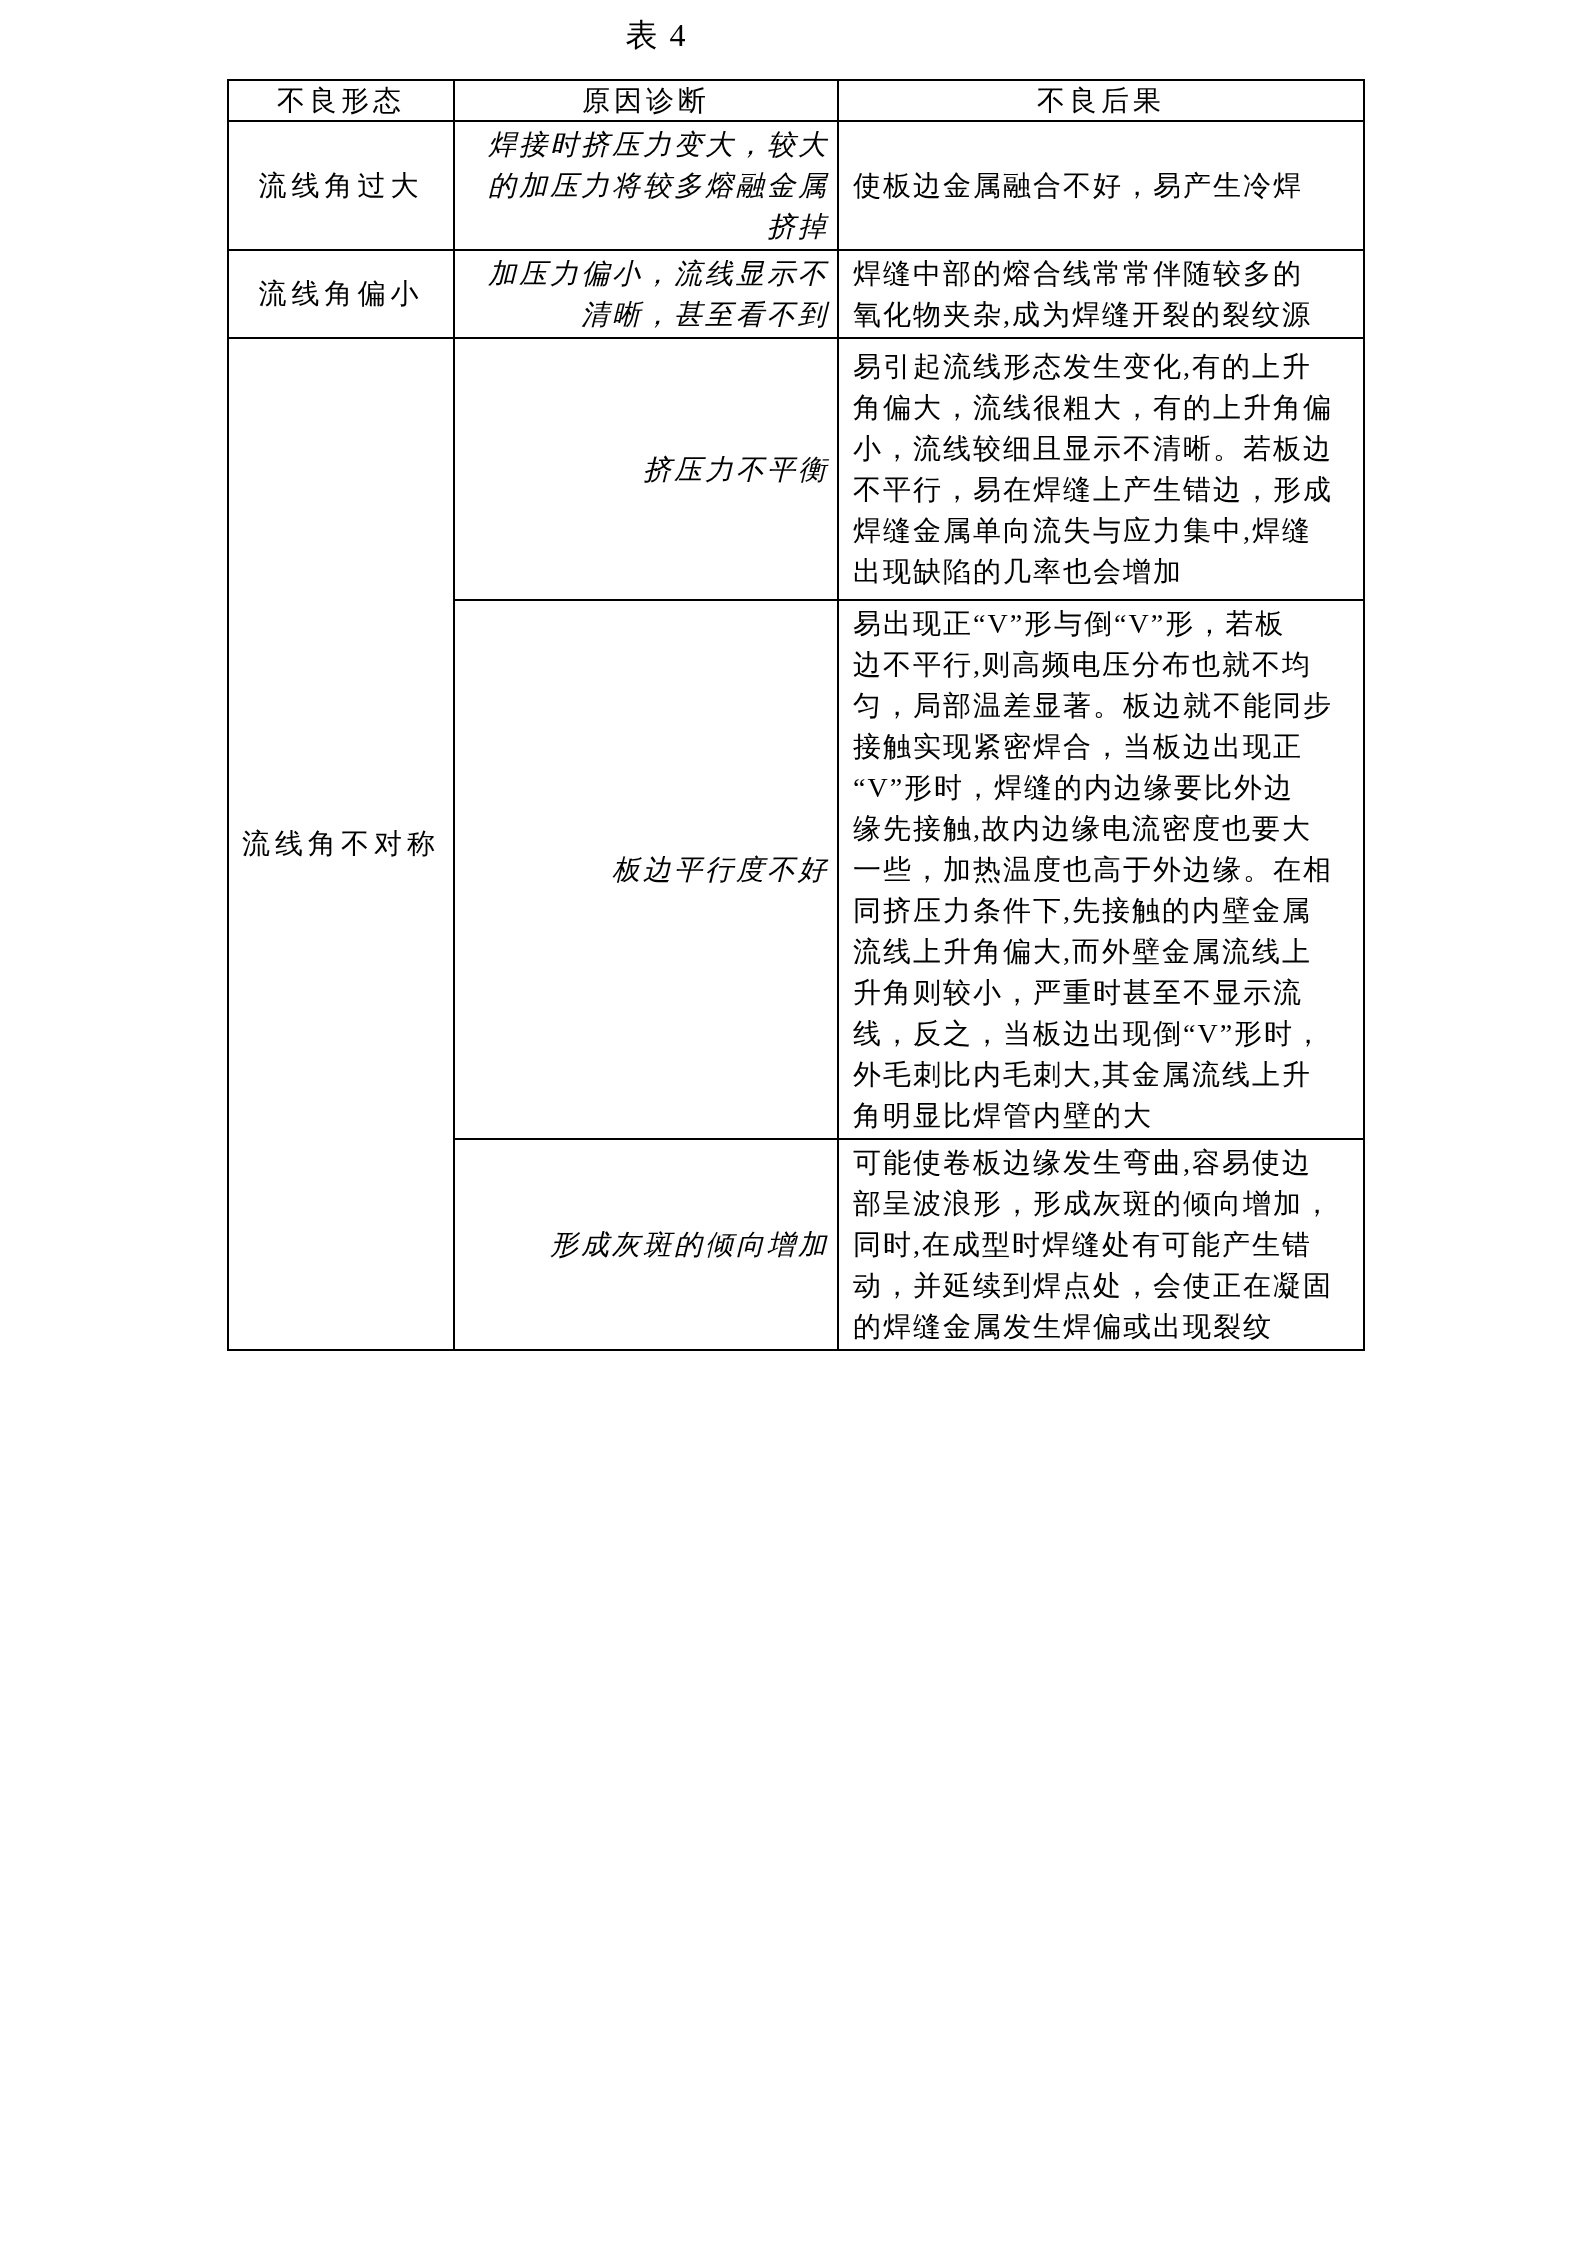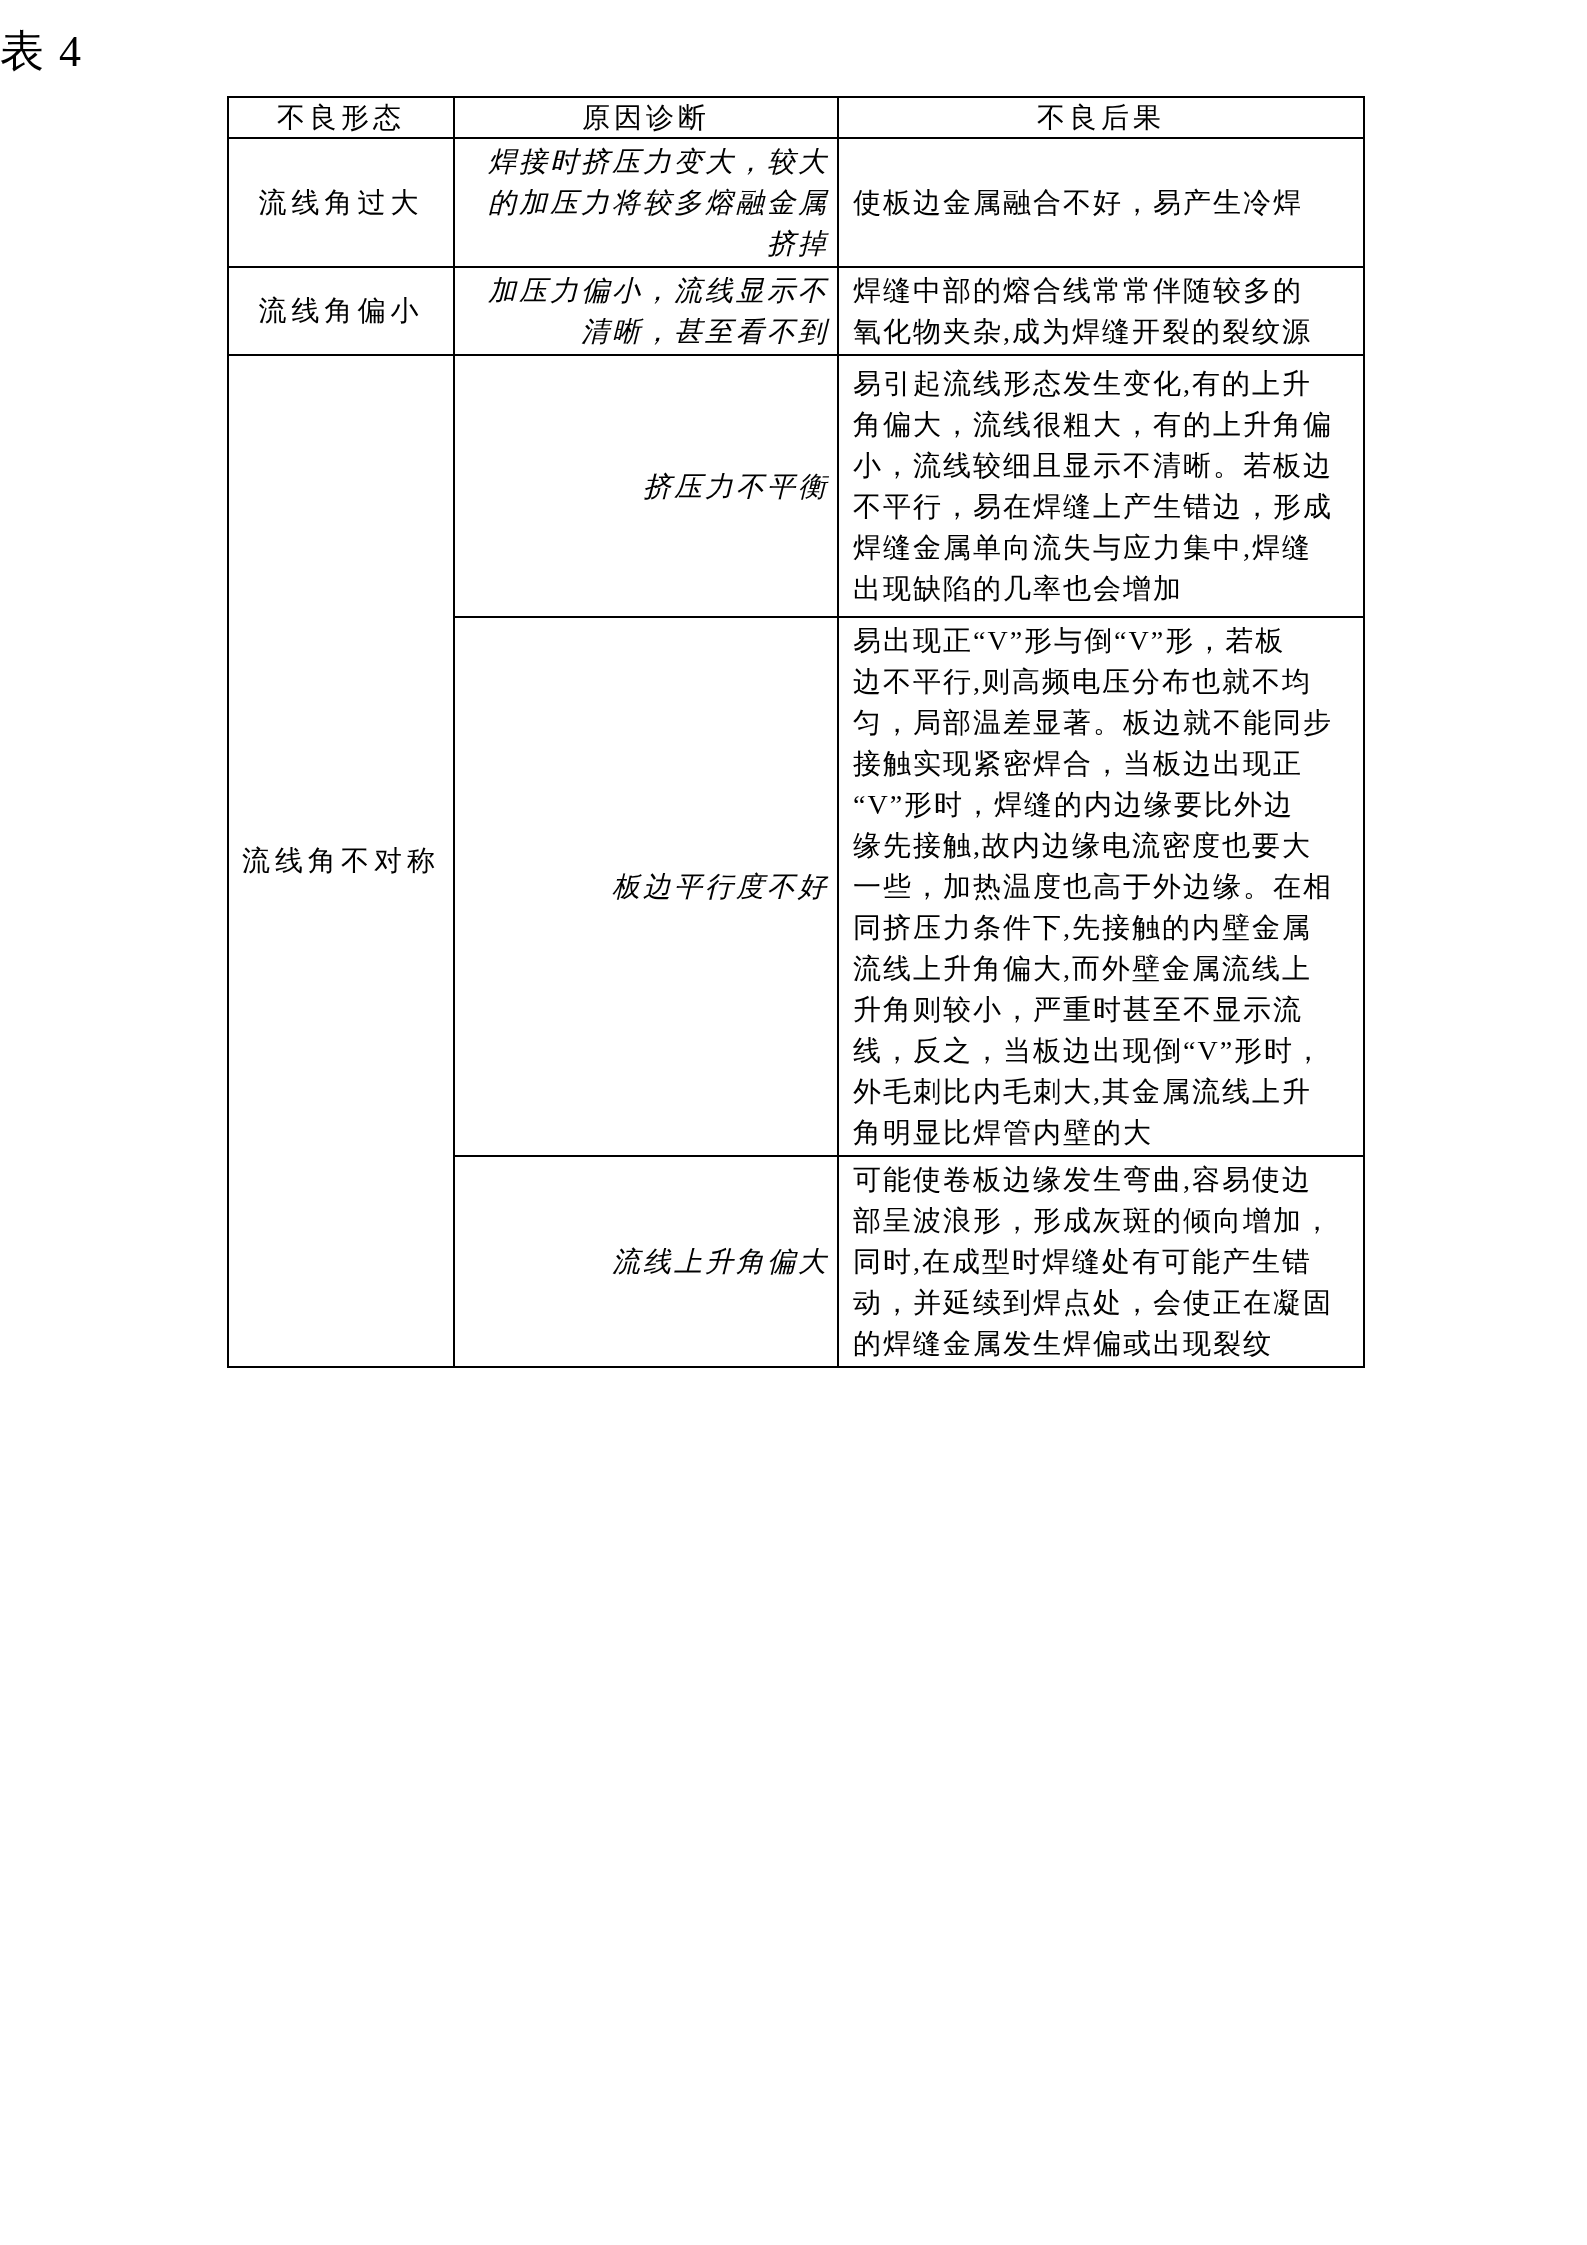--- a/index.html
+++ b/index.html
@@ -19,26 +19,26 @@
   }
   .para {
     margin: 191px 0 0 240px;
     width: 1180px;
     font-size: 40px;
     line-height: 84px;
     letter-spacing: 3px;
     white-space: pre-line;
   }
   .caption {
-    margin-top: 28px;
+    margin-top: 11px;
     padding-right: 274px;
-    font-size: 44px;
+    font-size: 32px;
     line-height: 48px;
     letter-spacing: 2px;
-    text-align: left;
+    text-align: center;
   }
   table.defects {
     border-collapse: collapse;
     table-layout: fixed;
     width: 1136px;
     margin: 20px 0 0 227px;
   }
   table.defects th,
   table.defects td {
     border: 2px solid #000000;
@@ -137,21 +137,21 @@
 缘先接触,故内边缘电流密度也要大
 一些，加热温度也高于外边缘。在相
 同挤压力条件下,先接触的内壁金属
 流线上升角偏大,而外壁金属流线上
 升角则较小，严重时甚至不显示流
 线，反之，当板边出现倒“V”形时，
 外毛刺比内毛刺大,其金属流线上升
 角明显比焊管内壁的大</td>
       </tr>
       <tr class="r5">
-        <td class="c2">流线上升角偏大</td>
+        <td class="c2">形成灰斑的倾向增加</td>
         <td class="c3">可能使卷板边缘发生弯曲,容易使边
 部呈波浪形，形成灰斑的倾向增加，
 同时,在成型时焊缝处有可能产生错
 动，并延续到焊点处，会使正在凝固
 的焊缝金属发生焊偏或出现裂纹</td>
       </tr>
     </tbody>
   </table>
 
 </div>

